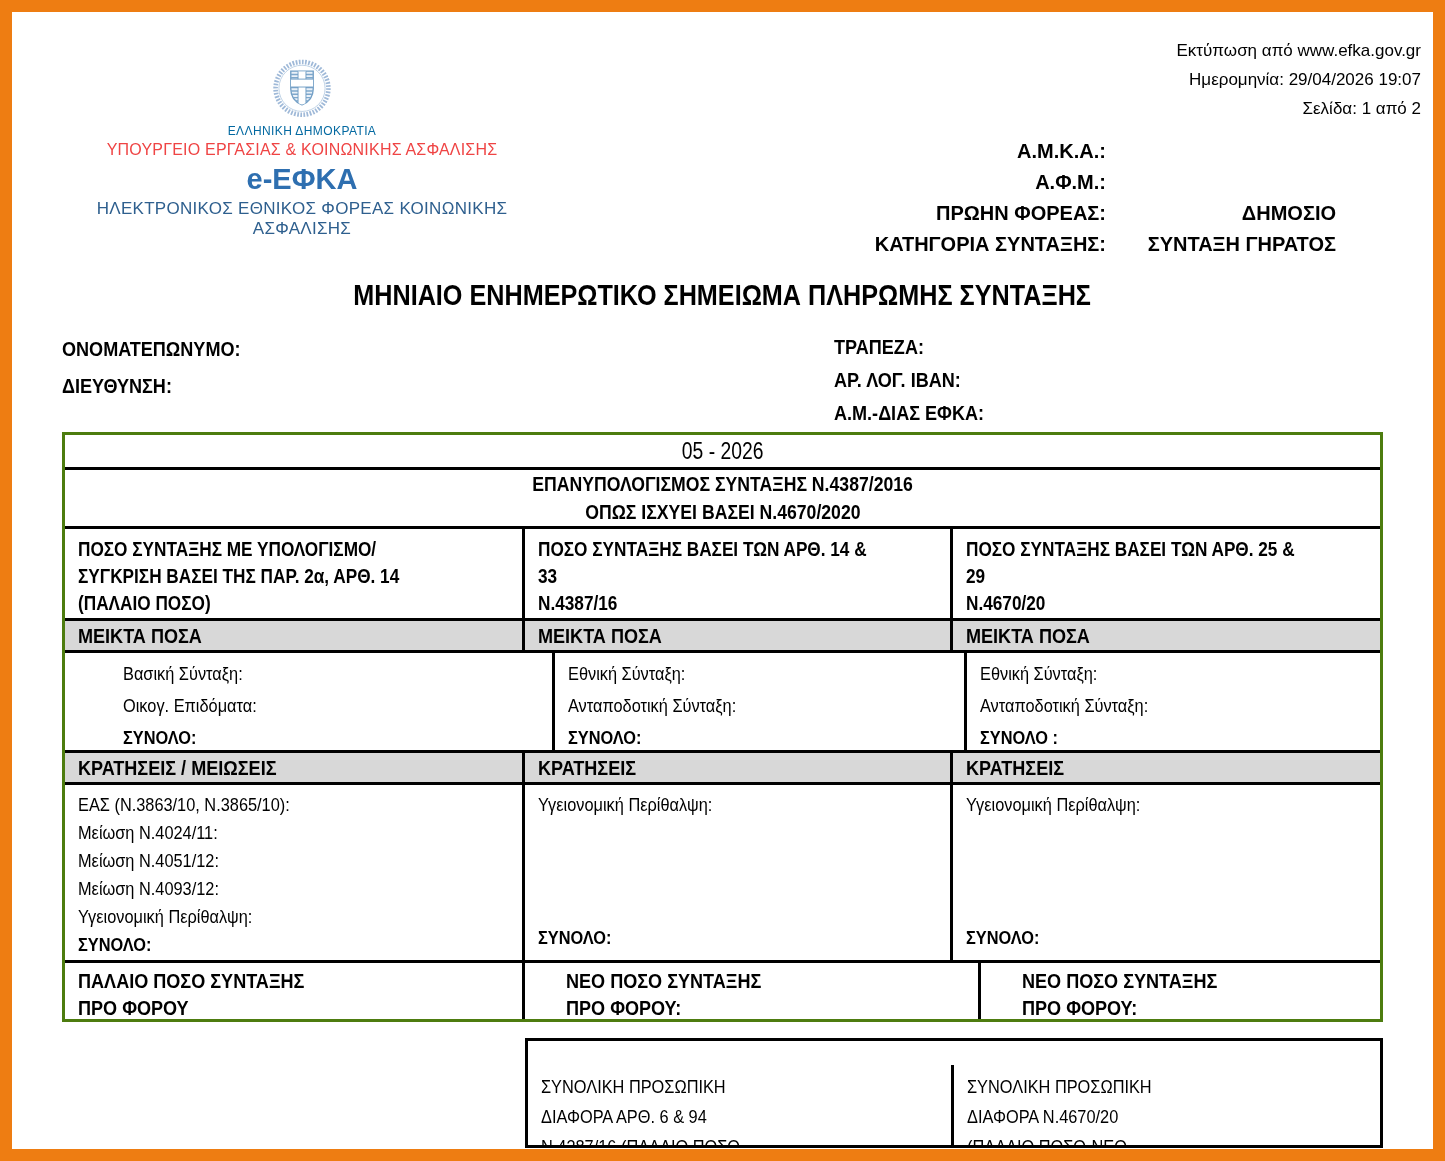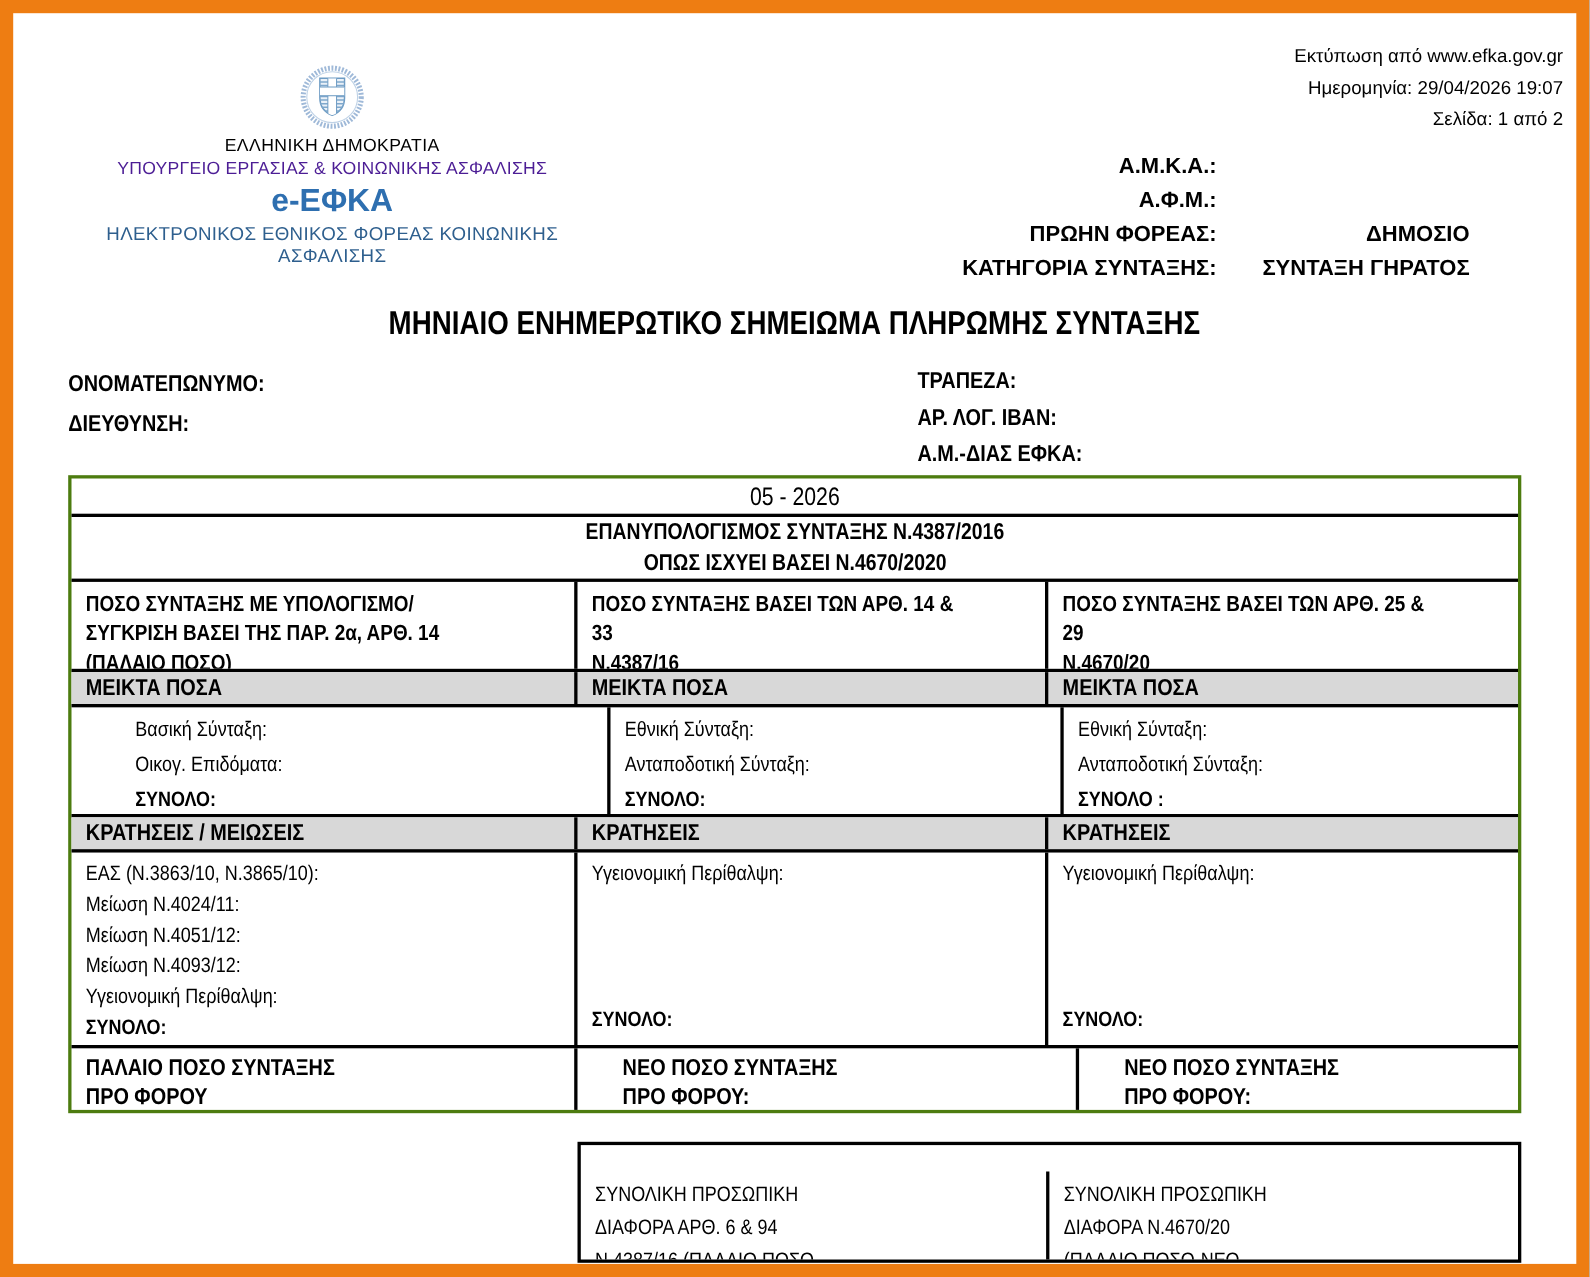--- a/index.html
+++ b/index.html
@@ -13,22 +13,22 @@
   
   .cx  { display:inline-block; transform:scaleX(0.86); transform-origin:0 50%; white-space:pre-line; }
   .cxc { display:inline-block; transform:scaleX(0.84); transform-origin:50% 50%; white-space:pre-line; }
 
   
   .print-info { position:absolute; top:24px; right:12px; text-align:right; font-size:17px; line-height:29px; }
 
   
   .letterhead { position:absolute; left:48px; top:44px; width:484px; text-align:center; }
   .arms { width:68px; height:66px; display:block; margin:0 auto 2px auto; }
-  .lh1 { font-size:16px; color:#000000; letter-spacing:.4px; }
-  .lh2 { font-size:16px; color:#4c1d95; letter-spacing:.2px; margin-top:3px; }
+  .lh1 { font-size:12px; color:#0369a1; letter-spacing:.4px; }
+  .lh2 { font-size:16px; color:#ef4444; letter-spacing:.2px; margin-top:3px; }
   .lh3 { font-size:29px; font-weight:bold; color:#2E6FB0; margin-top:4px; }
   .lh4 { font-size:17px; color:#2E5F8E; letter-spacing:.3px; margin-top:3px; }
 
   
   .id-block { position:absolute; left:822px; top:124px; display:grid; grid-template-columns:272px auto; font-size:20px; font-weight:bold; line-height:31px; }
   .id-label { text-align:right; }
   .id-value { padding-left:12px; min-width:230px;text-align:right; }
 
   
   .doc-title { position:absolute; left:40px; right:40px; top:266px; text-align:center; font-size:30px; font-weight:bold; }
@@ -39,21 +39,21 @@
 
   
   .stmt { position:absolute; left:50px; top:420px; width:1321px; border:3px solid #4d7c0f; background:#fff; }
   .trow { border-bottom:3px solid #000; }
   .trow:last-child { border-bottom:none; }
   .t-month  { height:35px; display:flex; align-items:center; justify-content:center; font-size:23px; }
   .t-recalc { height:59px; display:flex; flex-direction:column; align-items:center; justify-content:center; font-size:21px; font-weight:bold; line-height:28px; }
   .cols { display:grid; grid-template-columns:35% 32.5% 32.5%; }
   .cell { border-right:3px solid #000; padding-left:13px; padding-right:8px; overflow:hidden; }
   .cell:last-child { border-right:none; }
-  .t-chead { height:82px; }
+  .t-chead { height:92px; }
   .t-chead .cell { padding-top:7px; font-size:20px; font-weight:bold; line-height:27px; }
   .t-gray { height:32px; background:#D8D8D8; }
   .t-gray .cell { display:flex; align-items:center; font-size:21px; font-weight:bold; }
   .t-gross { height:100px;padding-left:45px; }
   .t-gross .cell { padding-top:5px; }
   .t-gross .line { line-height:32px; font-size:19px; }
   .t-deduct { height:178px; }
   .t-deduct .cell { display:flex; flex-direction:column; padding-top:6px; padding-bottom:8px; }
   .t-deduct .line { line-height:28px; font-size:19px; }
   .total-line { font-weight:bold; font-size:21px; }

